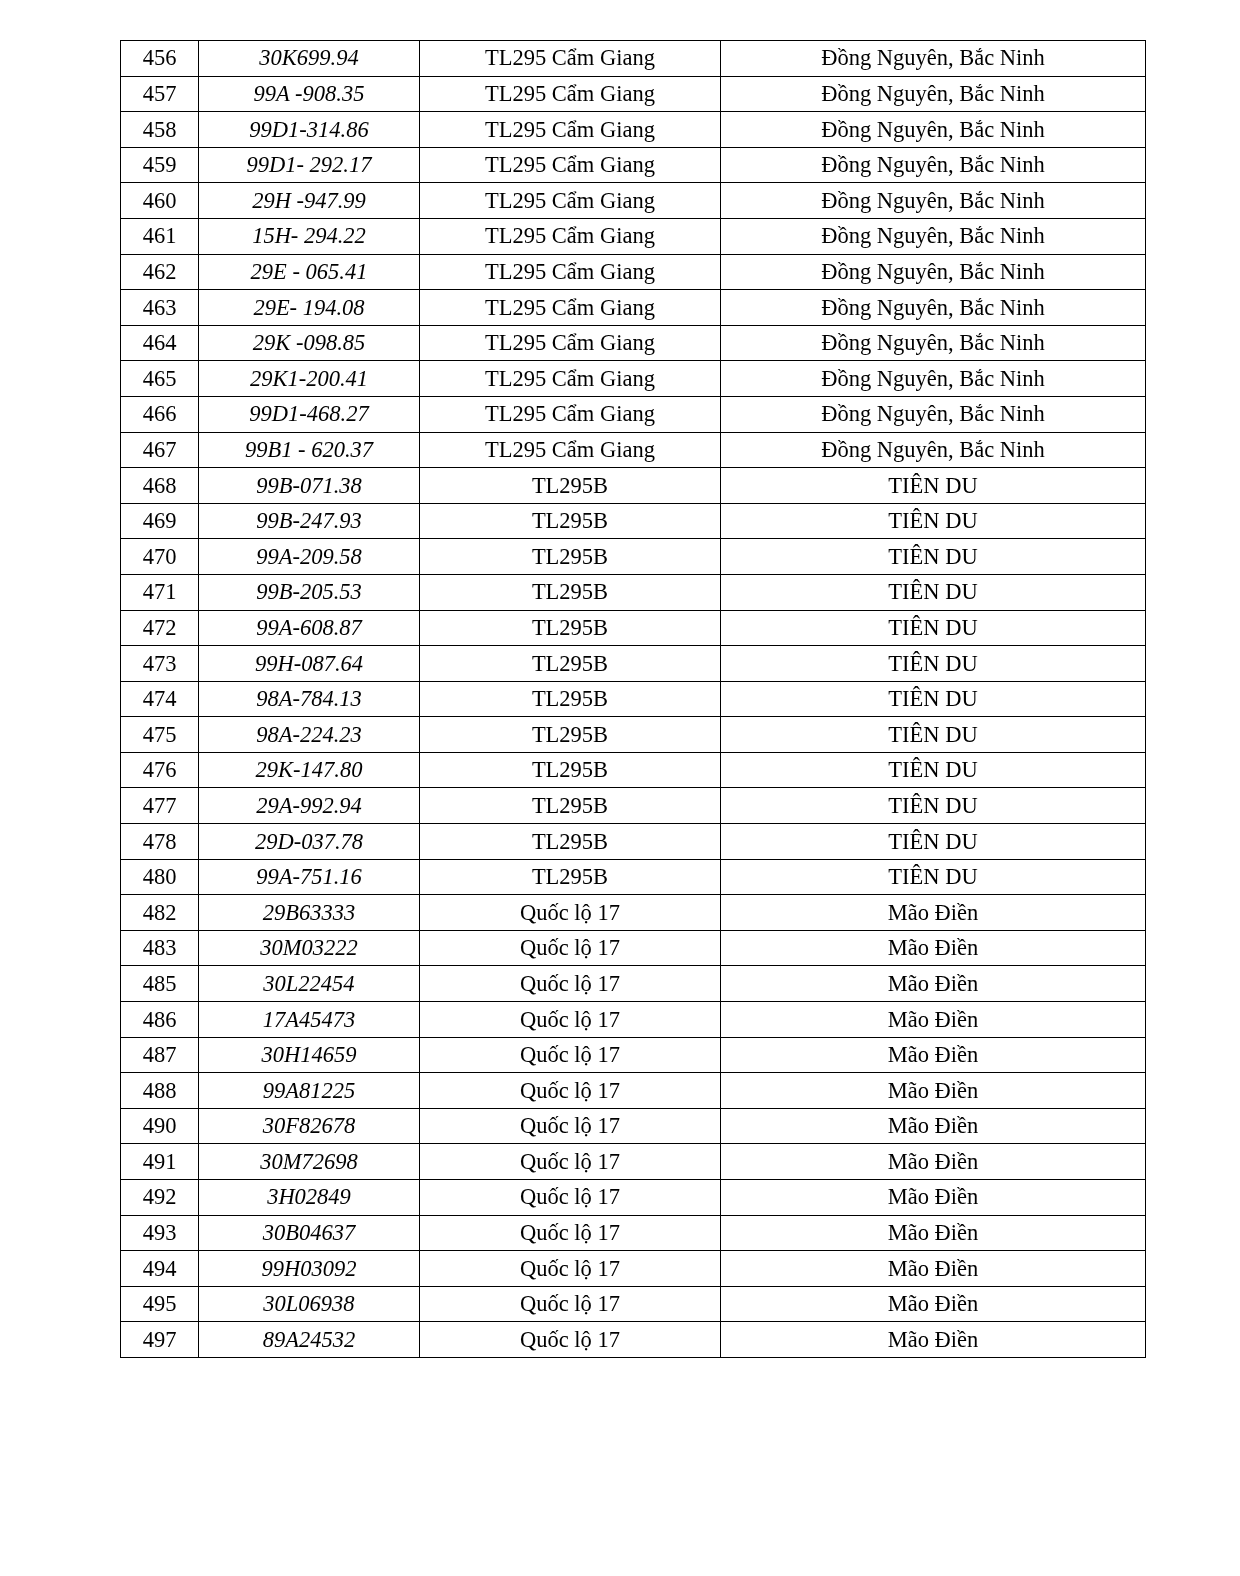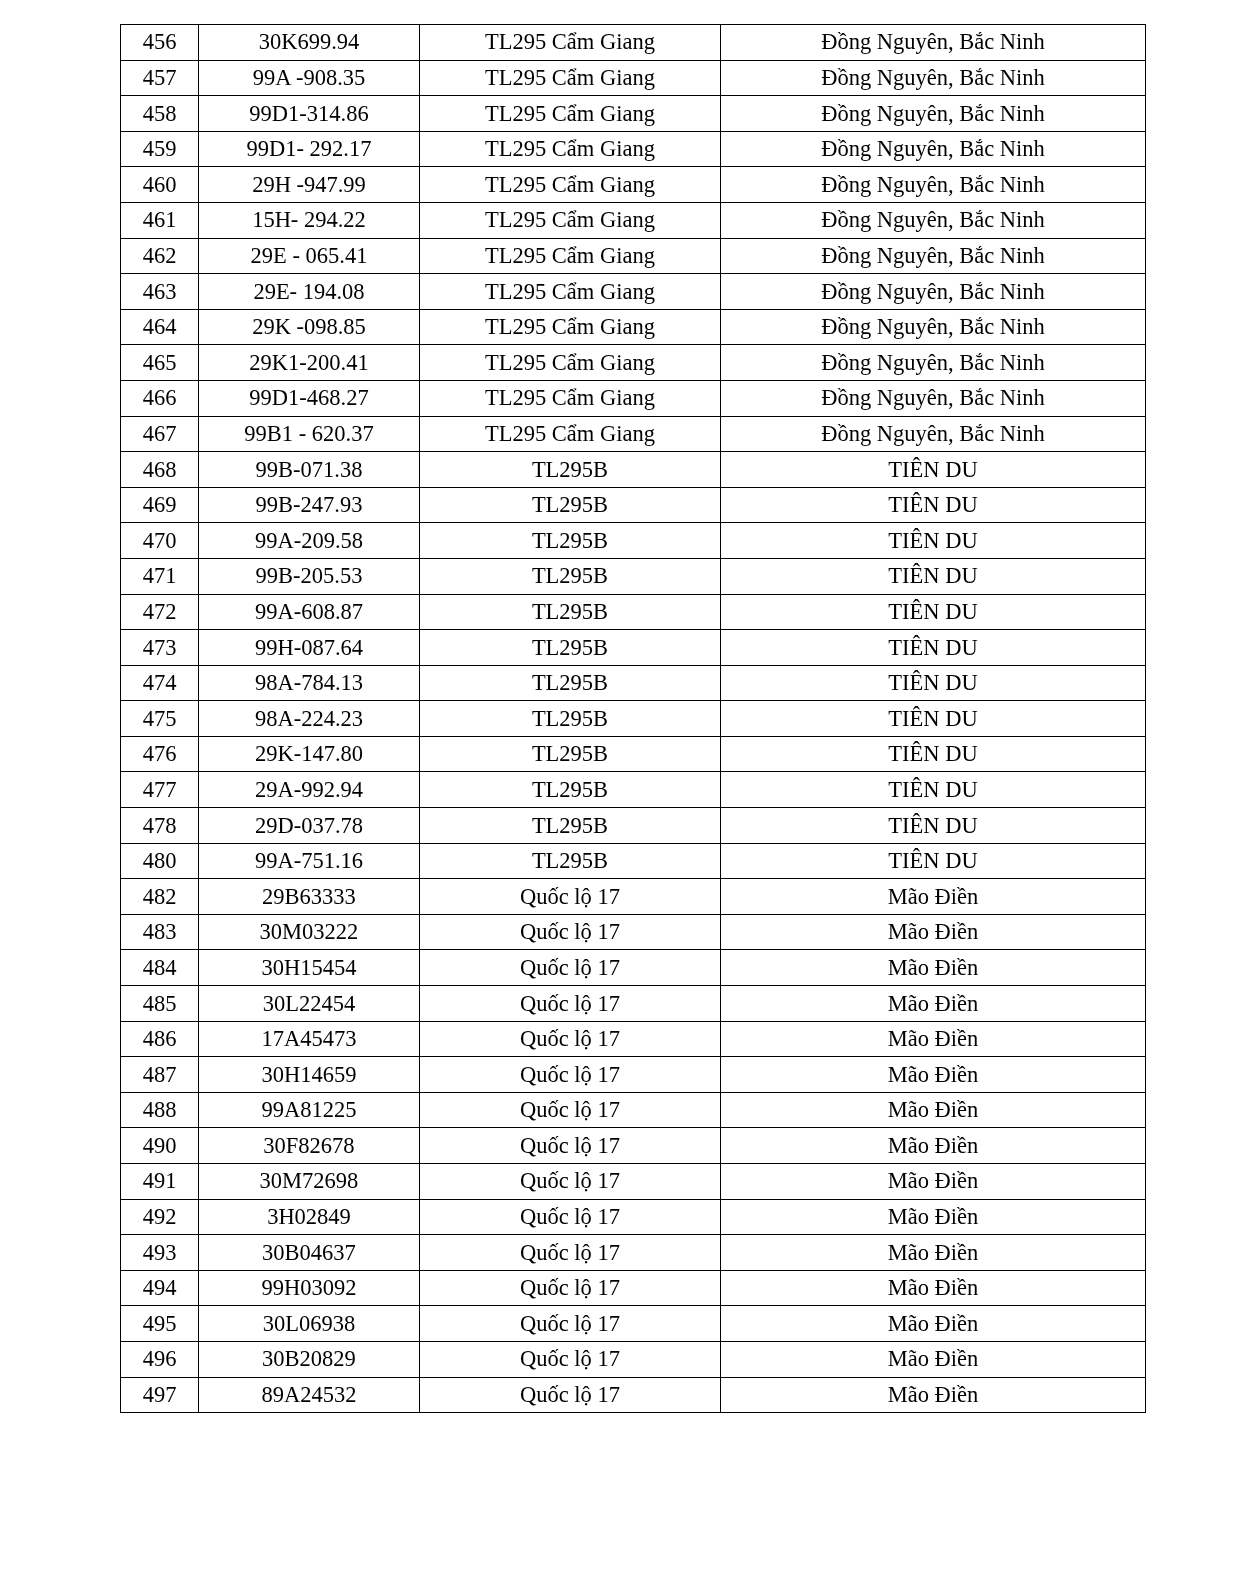--- a/index.html
+++ b/index.html
@@ -11,21 +11,21 @@
     width: 1240px;
     height: 1576px;
     font-family: "Liberation Serif", serif;
     color: #000000;
   }
   .page {
     position: relative;
     width: 1240px;
     height: 1576px;
     box-sizing: border-box;
-    padding: 24px 95px 0 120px;
+    padding: 40px 95px 0 120px;
   }
   table.plate-table {
     border-collapse: collapse;
     table-layout: fixed;
     width: 1025px;
     margin: 0;
   }
   table.plate-table col.c-idx   { width: 78px; }
   table.plate-table col.c-plate { width: 221px; }
   table.plate-table col.c-road  { width: 301px; }
@@ -40,20 +40,21 @@
     text-align: center;
     vertical-align: middle;
     white-space: nowrap;
     overflow: hidden;
   }
   td.idx {
     font-size: 22px;
   }
   td.plate {
     font-size: 22.5px;
+    font-style: italic;
   }
   td.road {
     font-size: 22.5px;
     margin-top: 43px;
   }
   td.place {
     font-size: 22.5px;
   }
 </style>
 </head>
@@ -218,26 +219,20 @@
           <td class="road">Quốc lộ 17</td>
           <td class="place">Mão Điền</td>
         </tr>
         <tr>
           <td class="idx">483</td>
           <td class="plate">30M03222</td>
           <td class="road">Quốc lộ 17</td>
           <td class="place">Mão Điền</td>
         </tr>
         <tr>
-          <td class="idx">484</td>
-          <td class="plate">30H15454</td>
-          <td class="road">Quốc lộ 17</td>
-          <td class="place">Mão Điền</td>
-        </tr>
-        <tr>
           <td class="idx">485</td>
           <td class="plate">30L22454</td>
           <td class="road">Quốc lộ 17</td>
           <td class="place">Mão Điền</td>
         </tr>
         <tr>
           <td class="idx">486</td>
           <td class="plate">17A45473</td>
           <td class="road">Quốc lộ 17</td>
           <td class="place">Mão Điền</td>
@@ -280,26 +275,20 @@
         </tr>
         <tr>
           <td class="idx">494</td>
           <td class="plate">99H03092</td>
           <td class="road">Quốc lộ 17</td>
           <td class="place">Mão Điền</td>
         </tr>
         <tr>
           <td class="idx">495</td>
           <td class="plate">30L06938</td>
-          <td class="road">Quốc lộ 17</td>
-          <td class="place">Mão Điền</td>
-        </tr>
-        <tr>
-          <td class="idx">496</td>
-          <td class="plate">30B20829</td>
           <td class="road">Quốc lộ 17</td>
           <td class="place">Mão Điền</td>
         </tr>
         <tr>
           <td class="idx">497</td>
           <td class="plate">89A24532</td>
           <td class="road">Quốc lộ 17</td>
           <td class="place">Mão Điền</td>
         </tr>
       </tbody>

